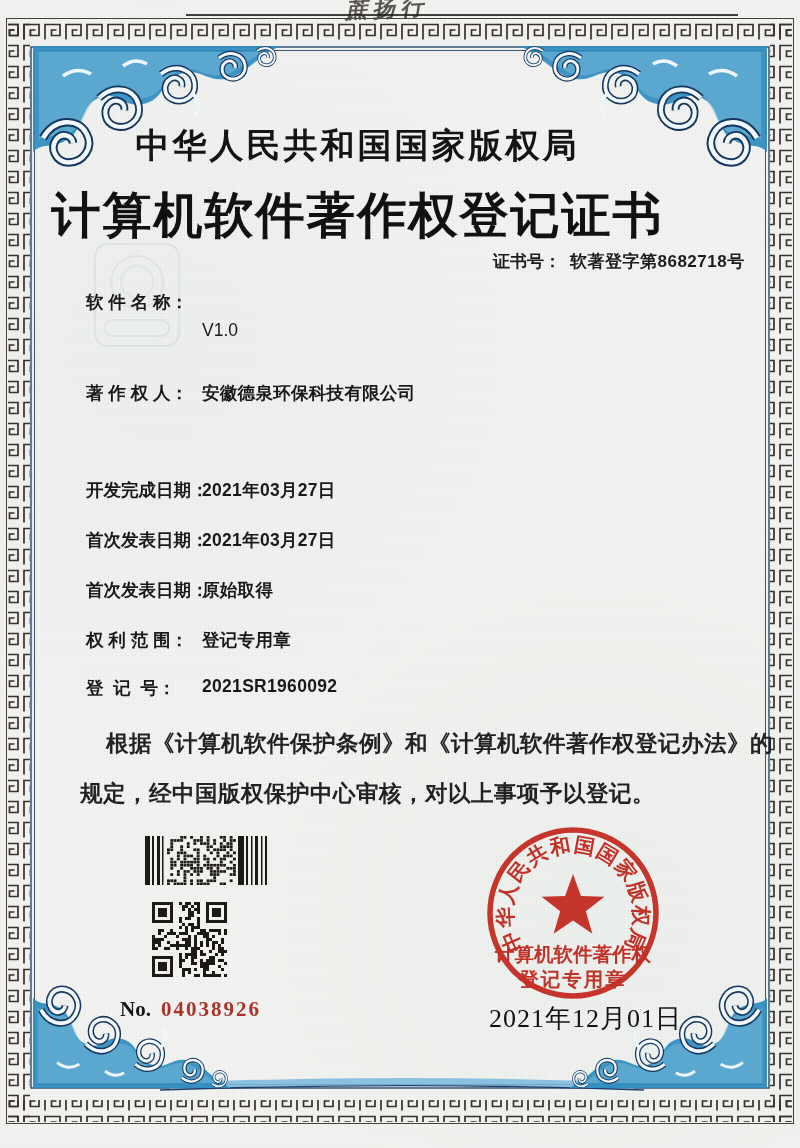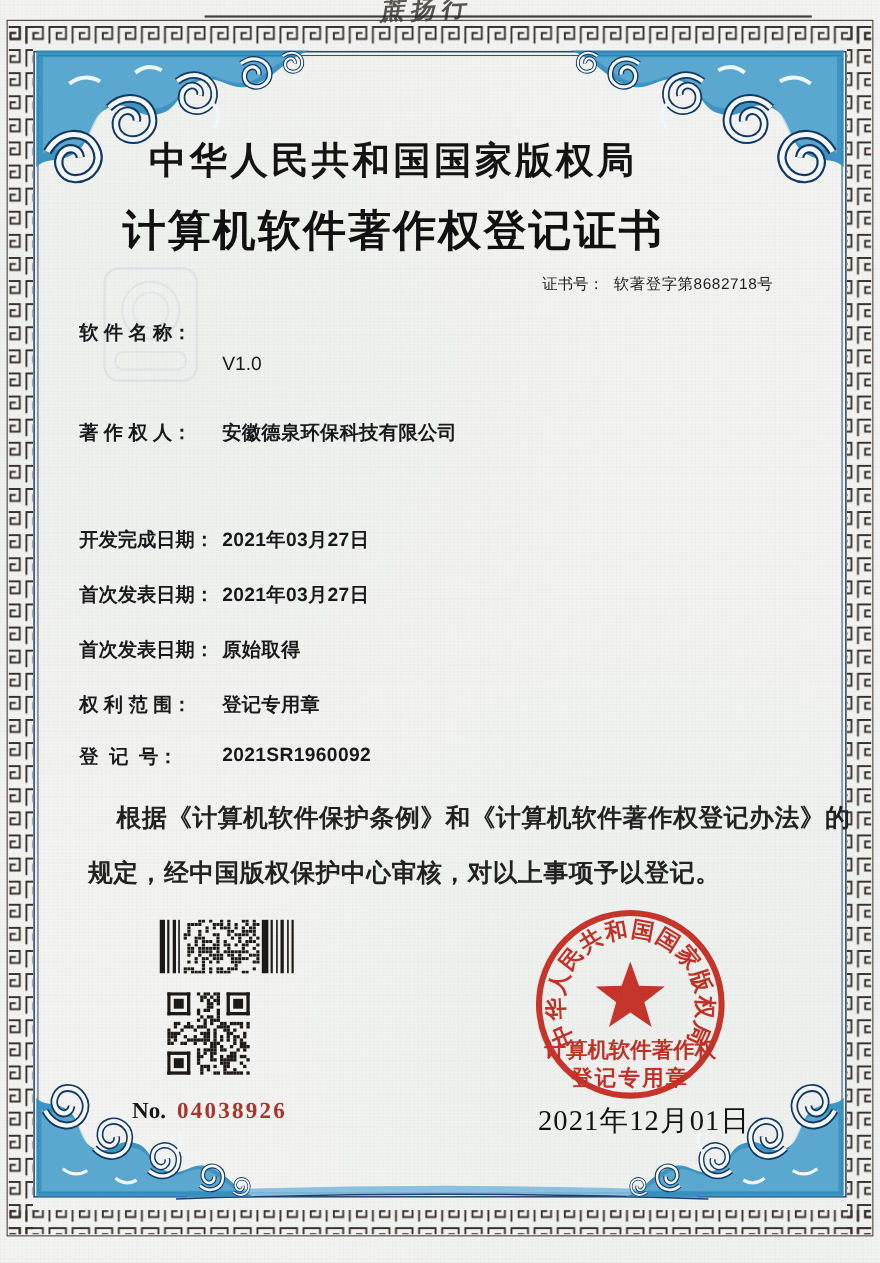--- a/index.html
+++ b/index.html
@@ -25,32 +25,32 @@
   .top-line{position:absolute;left:186px;top:14px;width:552px;height:2px;background:#23201e;opacity:.85;}
   
   .authority{
     position:absolute;left:0;top:123px;width:715px;text-align:center;
     font-family:"Liberation Serif","DejaVu Serif",serif;
     font-size:34px;font-weight:800;letter-spacing:3px;color:#141414;
   }
   .cert-title{
     position:absolute;left:0;top:183px;width:715px;text-align:center;
     font-family:"Liberation Serif","DejaVu Serif",serif;
-    font-size:39px;font-weight:800;letter-spacing:2px;color:#111;
+    font-size:49px;font-weight:800;letter-spacing:2px;color:#111;
   }
-  .cert-no{position:absolute;left:493px;top:250px;font-size:14px;font-weight:400;color:#1c1c1e;}
+  .cert-no{position:absolute;left:493px;top:250px;font-size:17px;font-weight:700;color:#1c1c1e;}
   .cert-no .v{margin-left:9px;letter-spacing:.5px;}
   
   .emboss{position:absolute;left:94px;top:243px;width:82px;height:100px;border:2px solid rgba(150,160,175,.30);border-radius:14px;opacity:.55;}
   .emboss .c1{position:absolute;left:14px;top:10px;width:50px;height:50px;border:2px solid rgba(150,160,175,.28);border-radius:50%;}
   .emboss .c2{position:absolute;left:24px;top:20px;width:30px;height:30px;border:2px solid rgba(150,160,175,.22);border-radius:50%;}
   .emboss .dots{position:absolute;left:8px;bottom:8px;width:62px;height:14px;border:2px solid rgba(150,160,175,.25);border-radius:8px;}
   
   .row{position:absolute;left:0;width:100%;height:24px;}
-  .row .lbl{position:absolute;left:72px;font-size:17.5px;font-weight:700;color:#19191b;white-space:pre;}
+  .row .lbl{position:absolute;left:86px;font-size:17.5px;font-weight:700;color:#19191b;white-space:pre;}
   .row .val{position:absolute;left:202px;font-size:17.5px;font-weight:700;color:#19191b;letter-spacing:.3px;}
   .val2{position:absolute;left:202px;top:320px;font-size:17.5px;font-weight:400;color:#19191b;}
   
   .stmt{position:absolute;font-size:22.5px;font-weight:700;color:#222;
         font-family:"Liberation Serif","DejaVu Serif",serif;letter-spacing:.5px;white-space:nowrap;}
   
   .serial{position:absolute;left:120px;top:997px;font-family:"Liberation Serif","DejaVu Serif",serif;font-size:21px;font-weight:700;}
   .serial .no{color:#17171a;}
   .serial .num{color:#a8342b;letter-spacing:2px;margin-left:10px;}
   

